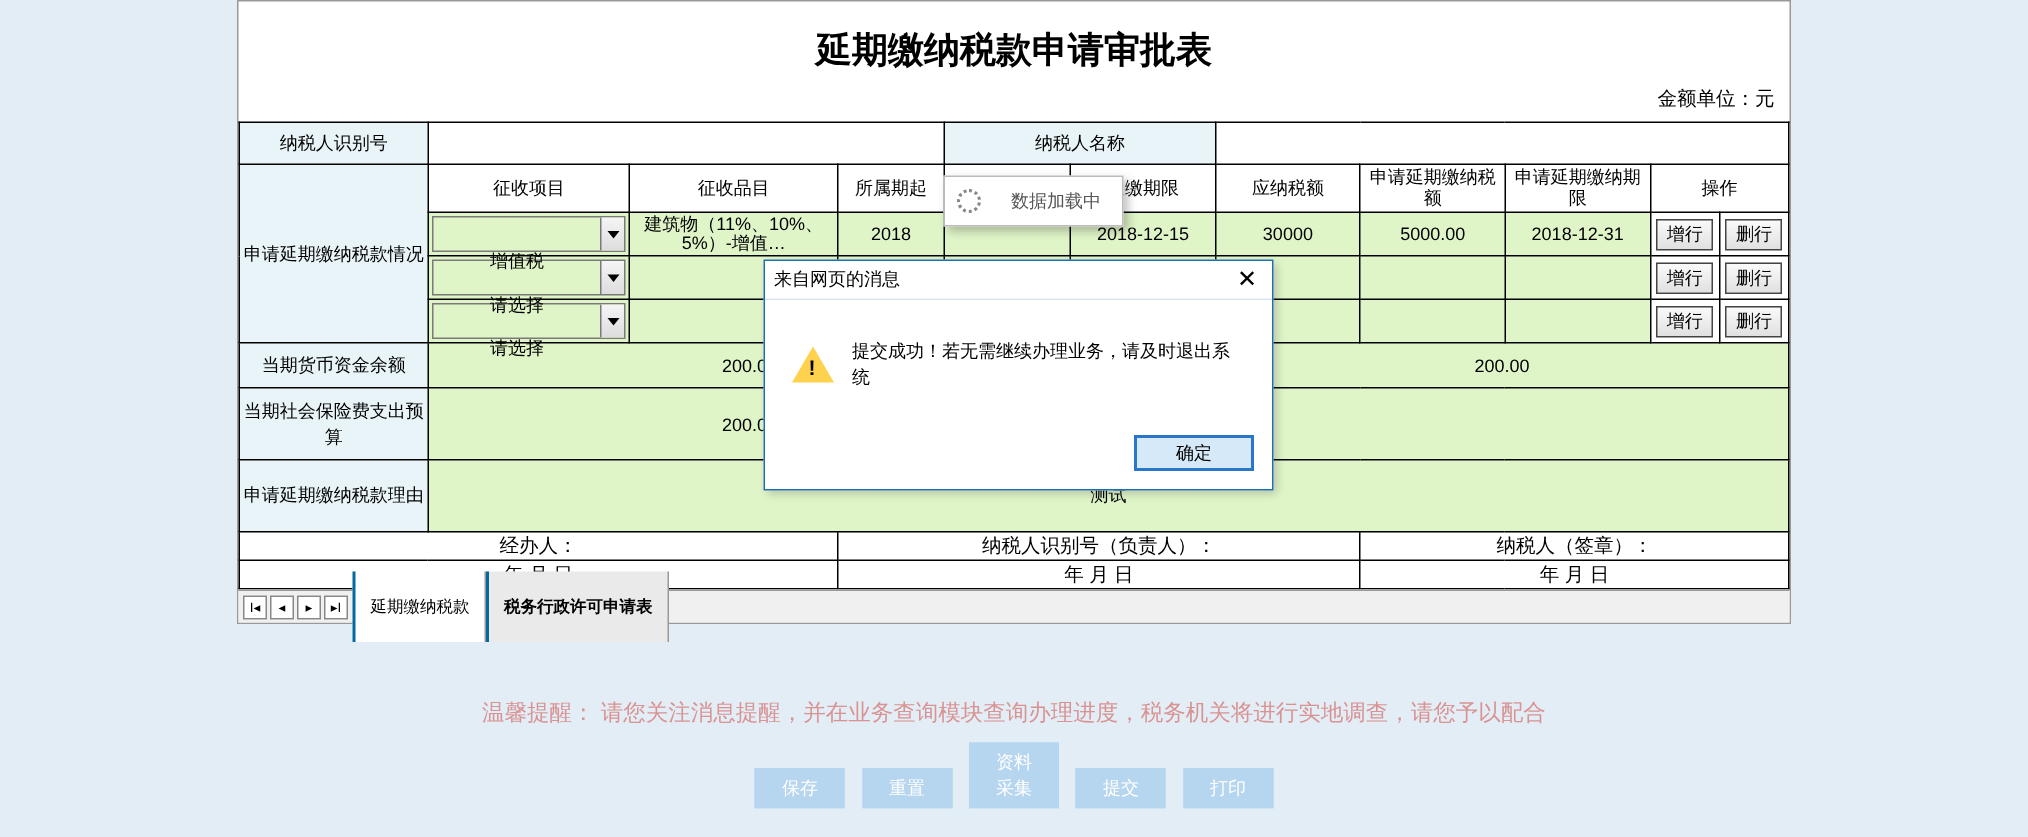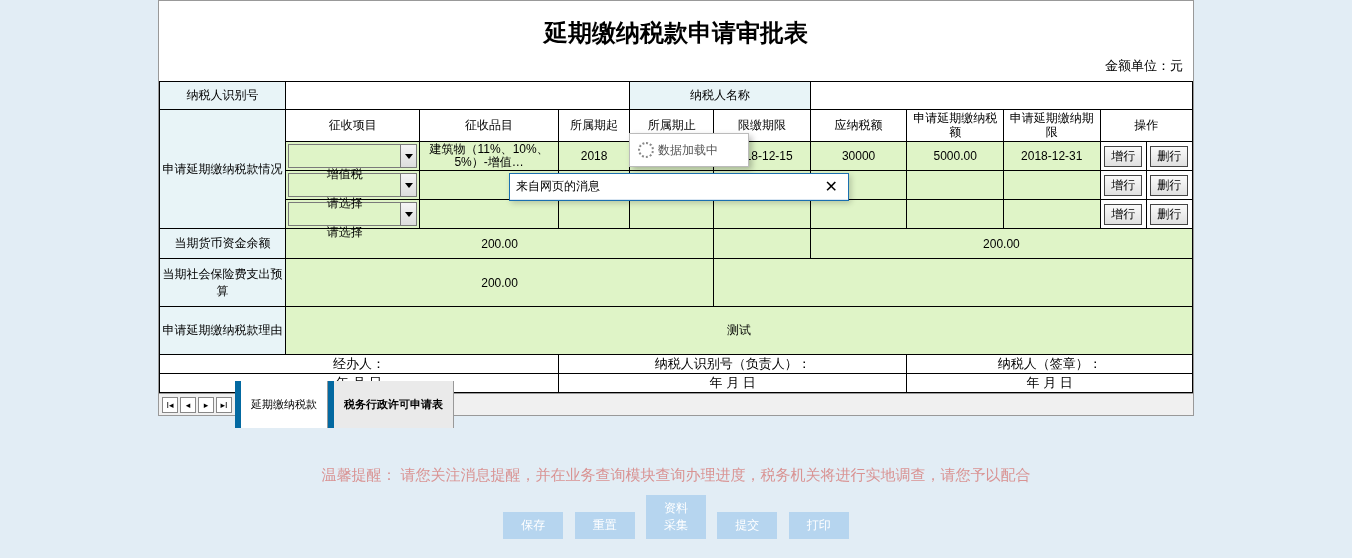--- a/index.html
+++ b/index.html
@@ -155,21 +155,21 @@
     background: #fff;
     display: flex;
     align-items: center;
     justify-content: center;
     font-size: 9px;
     margin: 0 1px;
     cursor: pointer;
   }
   .tab {
     padding: 16px 10px;
-    border-left: 6px solid #0369a1;
+    border-left: 2px solid #0369a1;
     border-right: 1px solid #999;
     background: #fff;
     cursor: pointer;
     position: relative;
   }
   .tab::before, .tab::after {
     content:"";
   }
   .tab.inactive {
     background: #eaeaea;
@@ -200,29 +200,29 @@
     color: #fff;
     border: 1px solid #b6d5ef;
     font-size: 12px;
     cursor: pointer;
   }
 
   
   .loading {
     position: absolute;
     left: 470px;
-    top: 132px;
+    top: 116px;
     width: 120px;
     height: 34px;
     background: #fff;
     border: 1px solid #bbb;
     box-shadow: 3px 3px 6px rgba(0,0,0,.25);
     display: flex;
     align-items: center;
-    gap: 4px;
+    gap: 20px;
     padding: 0 8px;
     font-size: 12px;
     color: #555;
     z-index: 5;
   }
   .spinner {
     width: 16px; height: 16px;
     border: 2px dotted #888;
     border-radius: 50%;
   }
@@ -435,20 +435,27 @@
   <div class="loading">
     <div class="spinner"></div>
     <span>数据加载中</span>
   </div>
 
   <div class="modal">
     <div class="modal-title">
       <span>来自网页的消息</span>
       <span class="modal-close">✕</span>
     </div>
+    <div class="modal-body">
+      <div class="warn-icon"></div>
+      <div>提交成功！若无需继续办理业务，请及时退出系统</div>
+    </div>
+    <div class="modal-foot">
+      <button class="modal-ok">确定</button>
+    </div>
   </div>
 </div>
 
 <div class="reminder">
   <span class="reminder-label">温馨提醒：</span>
   <span class="reminder-text">请您关注消息提醒，并在业务查询模块查询办理进度，税务机关将进行实地调查，请您予以配合</span>
 </div>
 
 <div class="action-bar">
   <span class="action-btn">保存</span>

